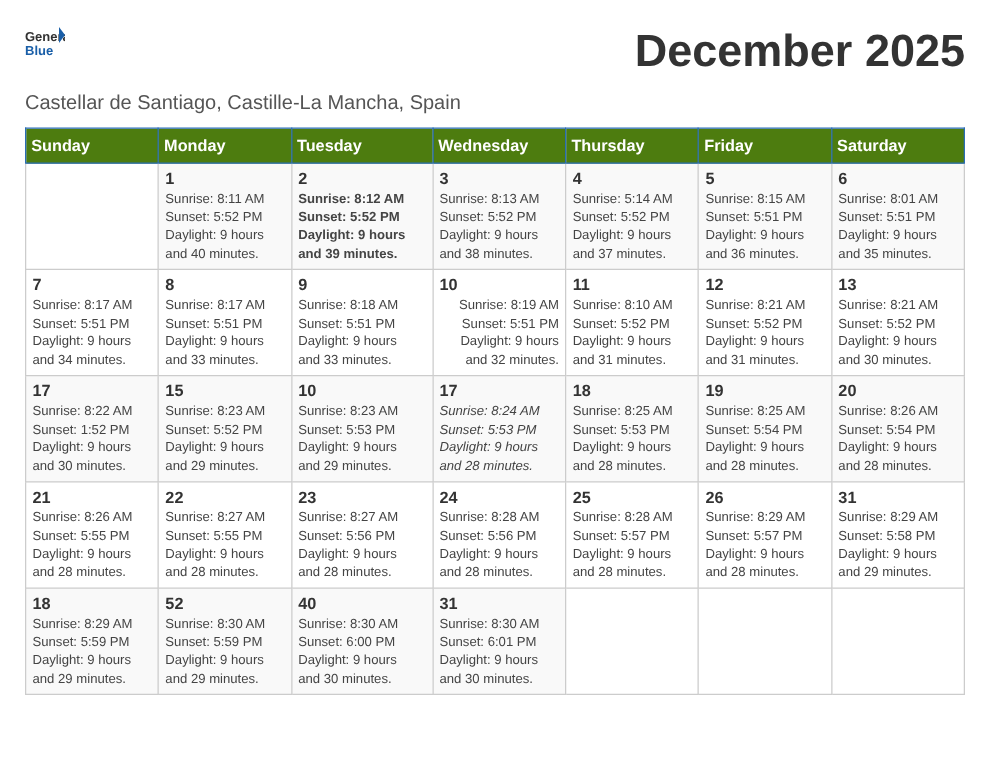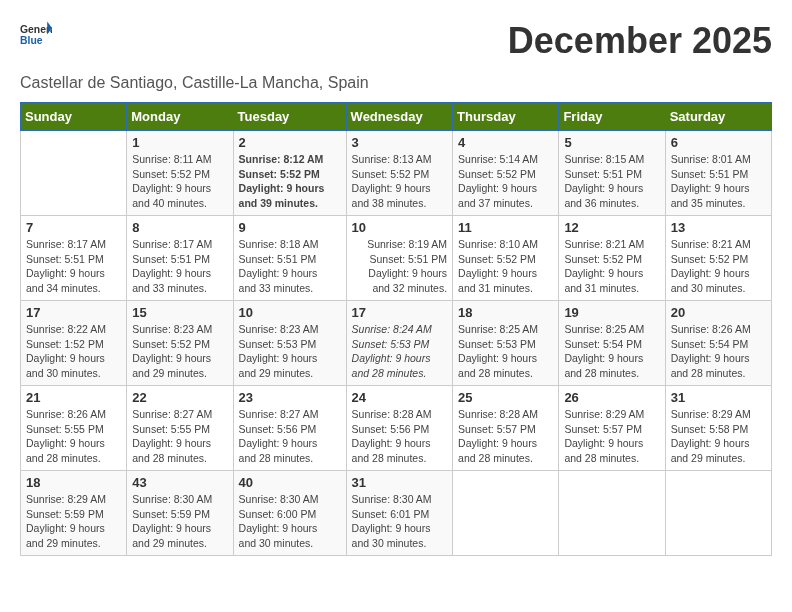--- a/index.html
+++ b/index.html
@@ -302,21 +302,21 @@
       </tr>
       <tr>
         <td>
           <span class="day-num">18</span>
           <div class="cell-info" style="white-space: pre-line;">Sunrise: 8:29 AM
 Sunset: 5:59 PM
 Daylight: 9 hours
 and 29 minutes.</div>
         </td>
         <td>
-          <span class="day-num">43</span>
+          <span class="day-num">52</span>
           <div class="cell-info" style="white-space: pre-line;">Sunrise: 8:30 AM
 Sunset: 5:59 PM
 Daylight: 9 hours
 and 29 minutes.</div>
         </td>
         <td>
           <span class="day-num">40</span>
           <div class="cell-info" style="white-space: pre-line;">Sunrise: 8:30 AM
 Sunset: 6:00 PM
 Daylight: 9 hours

